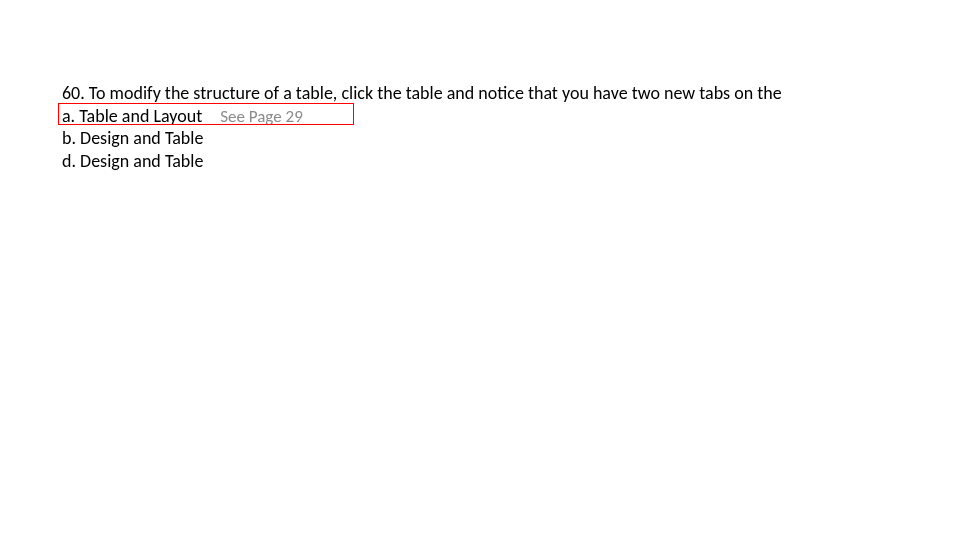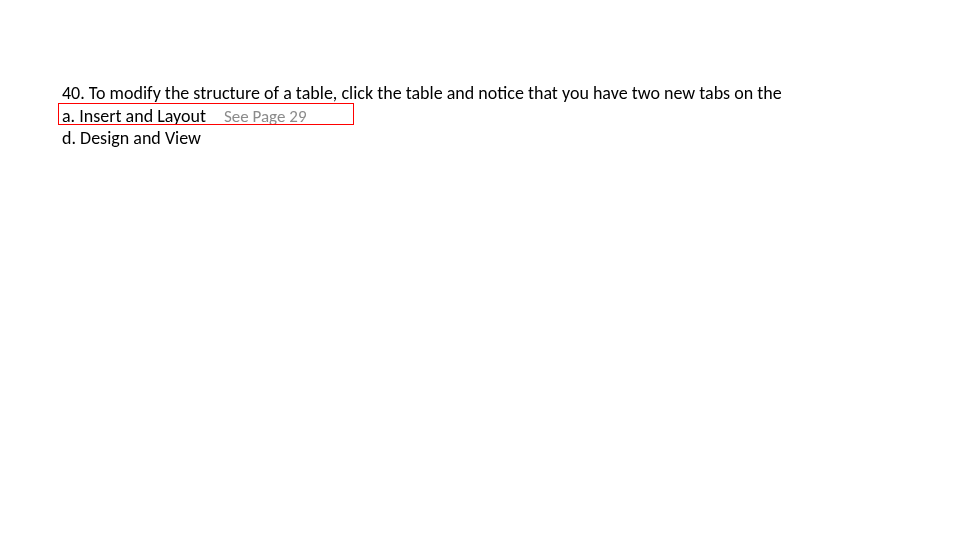--- a/index.html
+++ b/index.html
@@ -46,21 +46,22 @@
       color: #8b8b8b;
       margin-left: 18px;
       font-size: 17px;
       margin-top: 44px;
     }
   </style>
 </head>
 <body>
 
 <div class="content">
-  <div class="question-line">40. To modify the structure of a table, click the table and notice that you have two new tabs on the</div>
+  <div class="question-line">60. To modify the structure of a table, click the table and notice that you have two new tabs on the</div>
   <div class="choice-line">
     <span class="choice-a-container">
-      <span>a. Insert and Layout</span><span class="annotation">See Page 29</span>
+      <span>a. Table and Layout</span><span class="annotation">See Page 29</span>
       <span class="highlight-box"></span>
     </span>
   </div>
-  <div class="choice-line">d. Design and View</div>
+  <div class="choice-line">b. Design and Table</div>
+  <div class="choice-line">d. Design and Table</div>
 </div>
 
 </body></html>

